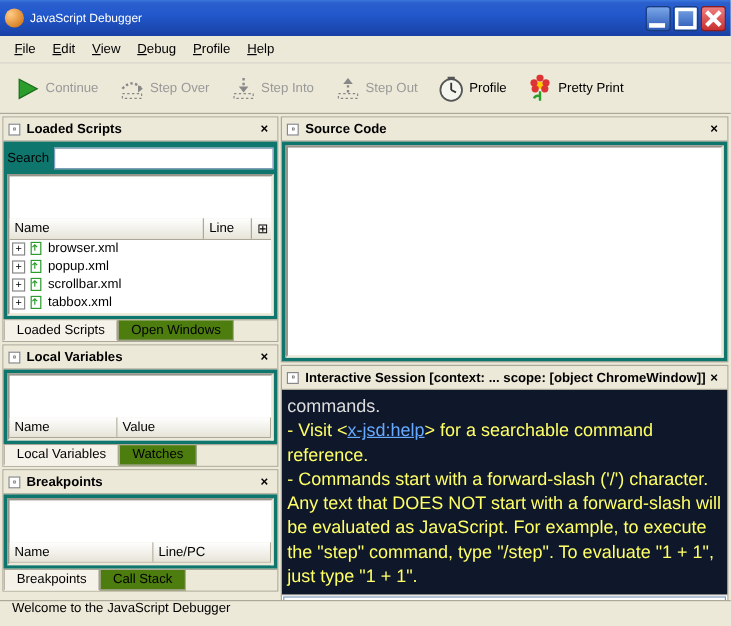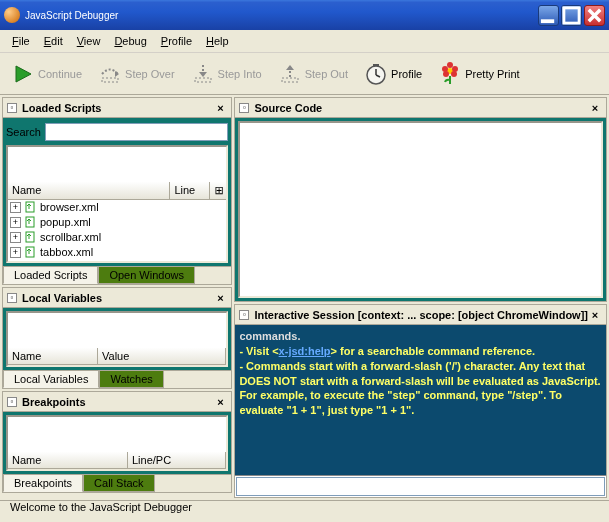--- a/index.html
+++ b/index.html
@@ -186,28 +186,27 @@
 .tabrow .tab:not(.active){
   background:#4d7c0f;
 }
 .srccode {
   flex:1;
   background: white;
   border: 2px inset #ece9d8;
 }
 .console {
   flex:1;
-  background: #0c4a6e;
+  background: #0f172a;
   color: #dddddd;
   font-family: Tahoma, sans-serif;
-  font-size: 11px;
+  font-size: 15px;
   padding: 4px;
   overflow: hidden;
   line-height: 1.35;
-  font-weight: bold;
 }
 .console .y { color: #ffff66; }
 .console .link { color: #66aaff; text-decoration: underline; }
 .cmdinput {
   height: 22px;
   border-top: 1px solid #888;
   background: white;
   display:flex;
 }
 .cmdinput input { flex:1; border:1px solid #7f9db9; font-size:11px; padding:2px 3px; margin:1px;}

